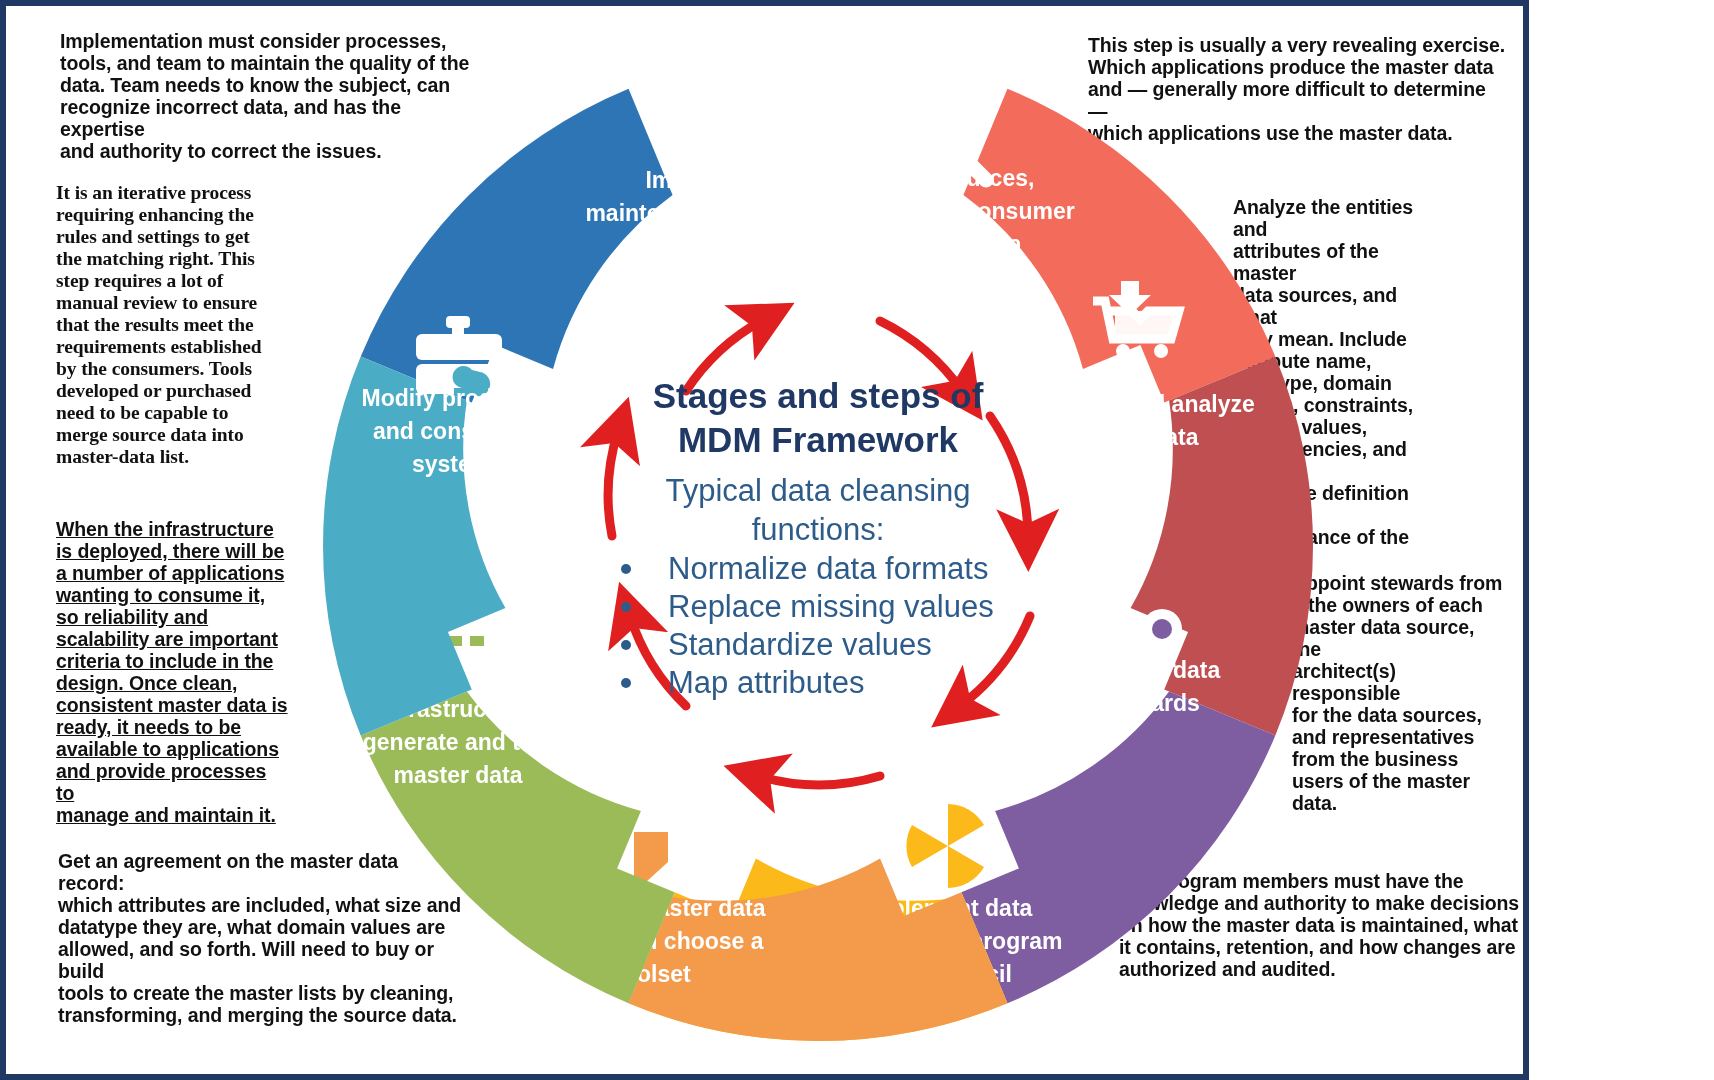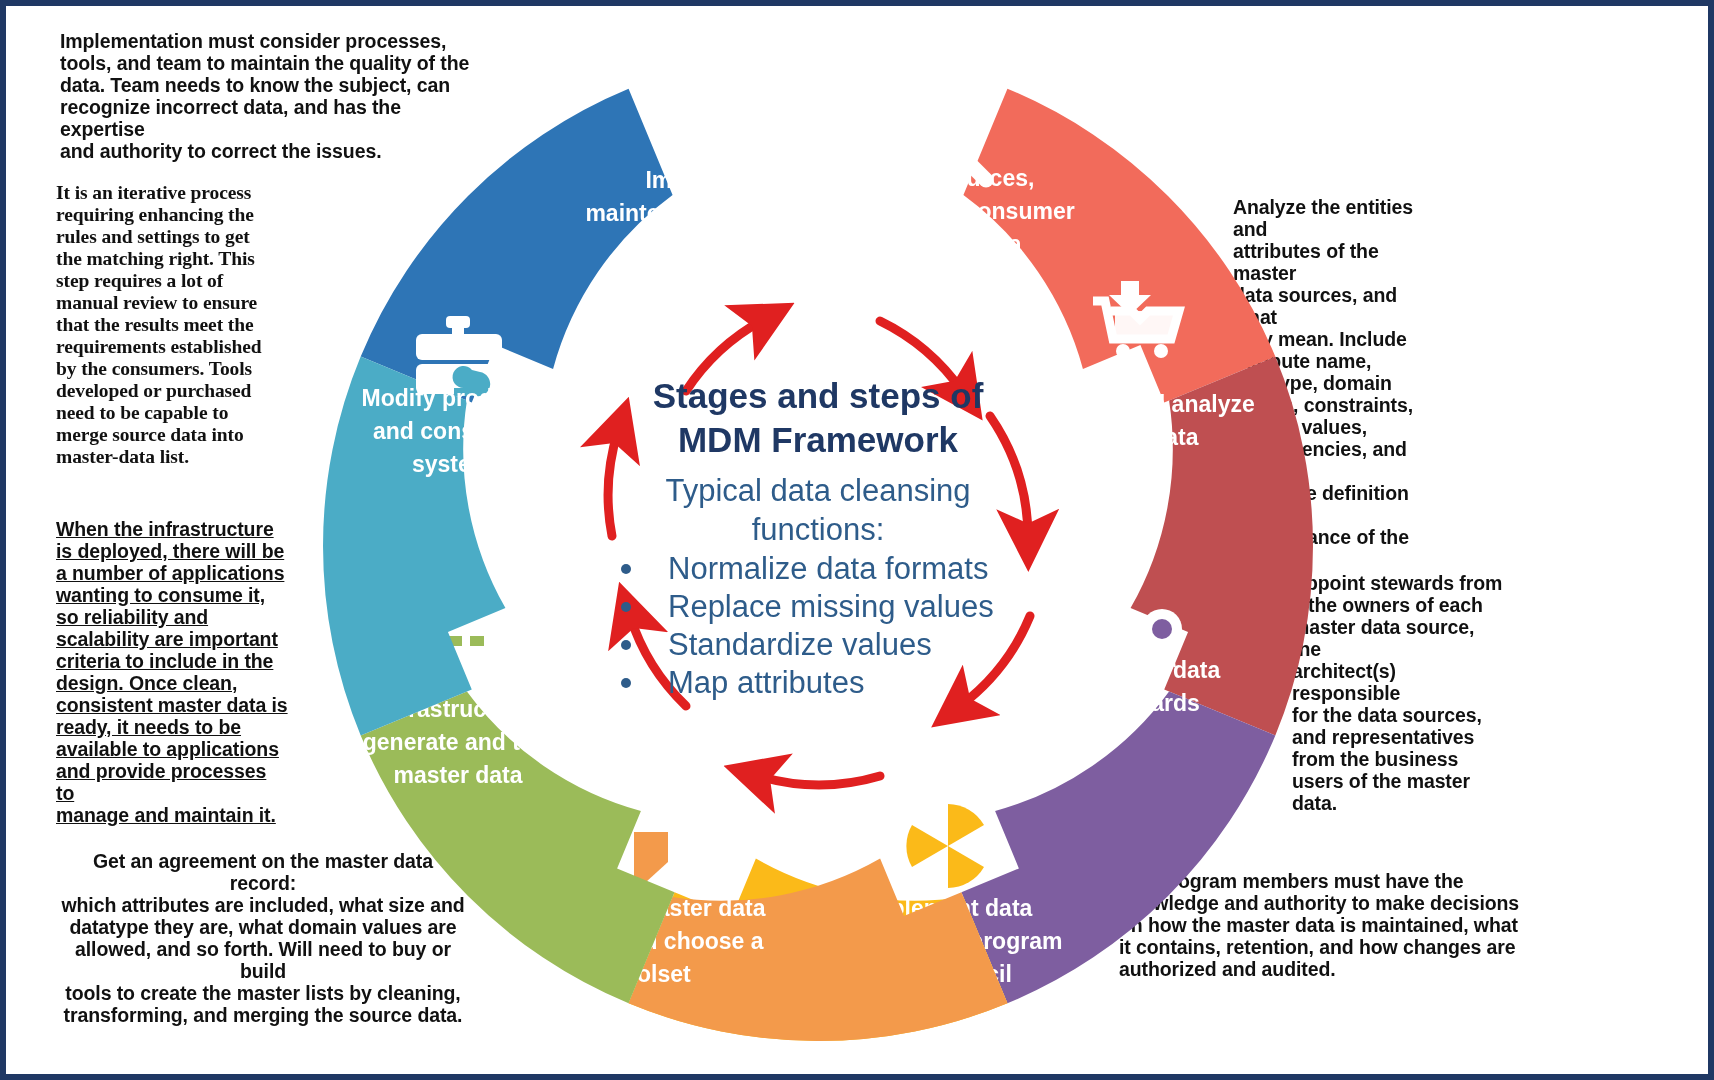--- a/index.html
+++ b/index.html
@@ -4,40 +4,40 @@
 <style>
   * { box-sizing: border-box; }
   html, body {
     margin: 0; padding: 0;
     width: 1714px; height: 1080px;
     background: #ffffff;
     font-family: "Liberation Sans", sans-serif;
   }
   #page {
     position: relative;
-    width: 1714px; height: 1080px;
+    width: 1529px; height: 1080px;
     background: #ffffff;
     border: 6px solid #1F3864;
     overflow: hidden;
   }
   .note {
     position: absolute;
     font-family: "Liberation Sans", sans-serif;
     font-weight: bold;
     color: #111111;
     font-size: 19.5px;
     line-height: 1.13;
     white-space: pre-line;
     letter-spacing: -0.1px;
   }
   
   #note-implement      { left: 54px;  top: 24px;  width: 420px; }
   #note-modify         { left: 50px;  top: 176px; width: 230px; font-family: Liberation Serif, serif; }
   #note-design         { left: 50px;  top: 512px; width: 232px; text-decoration: underline; }
-  #note-develop        { left: 52px;  top: 844px; width: 410px; text-align: center; }
+  #note-develop        { left: 52px;  top: 844px; width: 410px; }
   
   #note-identify       { left: 1082px; top: 28px;  width: 420px; }
   #note-collect        { left: 1227px; top: 190px; width: 212px; }
   #note-appoint        { left: 1286px; top: 566px; width: 212px; }
   #note-governance     { left: 1113px; top: 864px; width: 420px; }
 
   svg#wheel {
     position: absolute;
     left: 282px; top: 10px;
     width: 1060px; height: 1060px;
@@ -102,20 +102,24 @@
 available  to applications
 and provide processes to
 manage and maintain it.</div>
   <div class="note" id="note-develop">Get an agreement on the master data record:
 which attributes are included, what size and
 datatype they are, what domain values are
 allowed, and so forth. Will need to buy or build
 tools to create the master lists by cleaning,
 transforming, and merging the source data.</div>
 
+  <div class="note" id="note-identify">This step is usually a very revealing exercise.
+Which applications  produce the master data
+and — generally  more difficult  to determine —
+which applications  use the master data.</div>
   <div class="note" id="note-collect">Analyze the entities and
 attributes of the master
 data sources, and what
 they mean.  Include
 attribute name,
 datatype, domain
 values, constraints,
 default values,
 dependencies,  and who
 owns the definition  and

